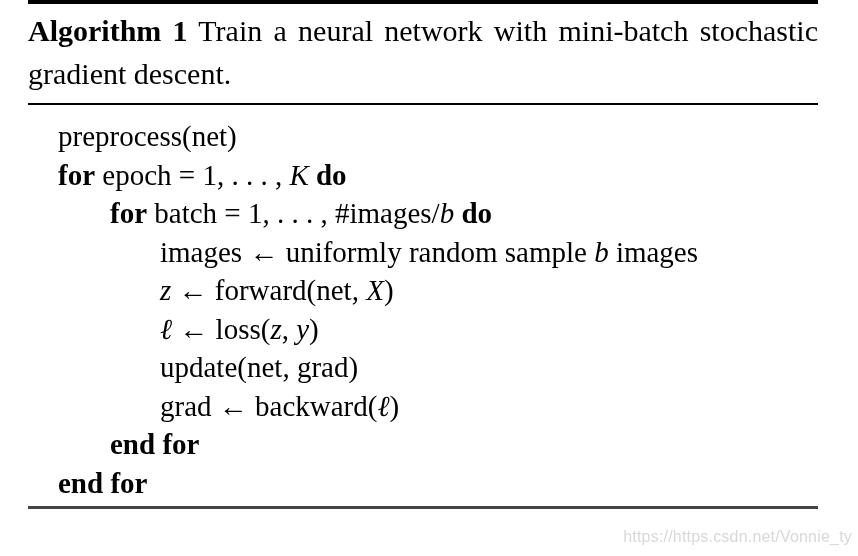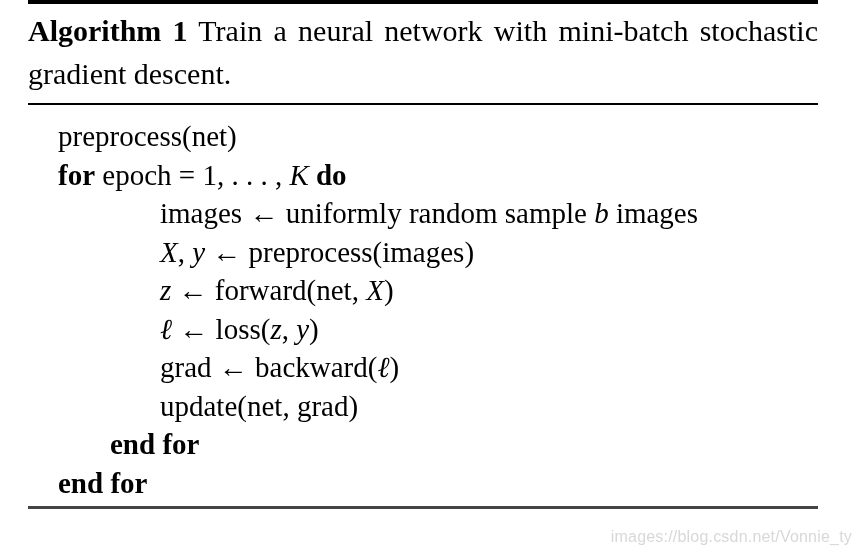--- a/index.html
+++ b/index.html
@@ -103,36 +103,36 @@
   </div>
 
   <div class="rule-mid"></div>
 
   <div class="alg-body">
 
     <div class="alg-line ind-1">preprocess(net)</div>
 
     <div class="alg-line ind-1"><span class="kw">for</span> epoch <span class="op">=</span> 1<span class="op">, . . . ,</span> <span class="var">K</span> <span class="kw">do</span></div>
 
+    <div class="alg-line ind-2"><span class="kw">for</span> batch <span class="op">=</span> 1<span class="op">, . . . ,</span> #images<span class="op">/</span><span class="var">b</span> <span class="kw">do</span></div>
 
     <div class="alg-line ind-3">images <span class="arrow">←</span> uniformly random sample <span class="var">b</span> images</div>
 
-    <div class="alg-line ind-3"><span class="var">X</span><span class="op">,</span> <span class="var">y</span> <span class="arrow">←</span> preprocess(images)</div>
 
     <div class="alg-line ind-3"><span class="var">z</span> <span class="arrow">←</span> forward(net<span class="op">,</span> <span class="var">X</span>)</div>
 
     <div class="alg-line ind-3"><span class="var">ℓ</span> <span class="arrow">←</span> loss(<span class="var">z</span><span class="op">,</span> <span class="var">y</span>)</div>
 
+    <div class="alg-line ind-3">update(net<span class="op">,</span> grad)</div>
+
     <div class="alg-line ind-3">grad <span class="arrow">←</span> backward(<span class="var">ℓ</span>)</div>
-
-    <div class="alg-line ind-3">update(net<span class="op">,</span> grad)</div>
 
     <div class="alg-line ind-2"><span class="kw">end for</span></div>
 
     <div class="alg-line ind-1"><span class="kw">end for</span></div>
 
   </div>
 
   <div class="rule-bottom"></div>
 
 </div>
 
-<div class="watermark">images://blog.csdn.net/Vonnie_ty</div>
+<div class="watermark">https://https.csdn.net/Vonnie_ty</div>
 
 </body></html>

